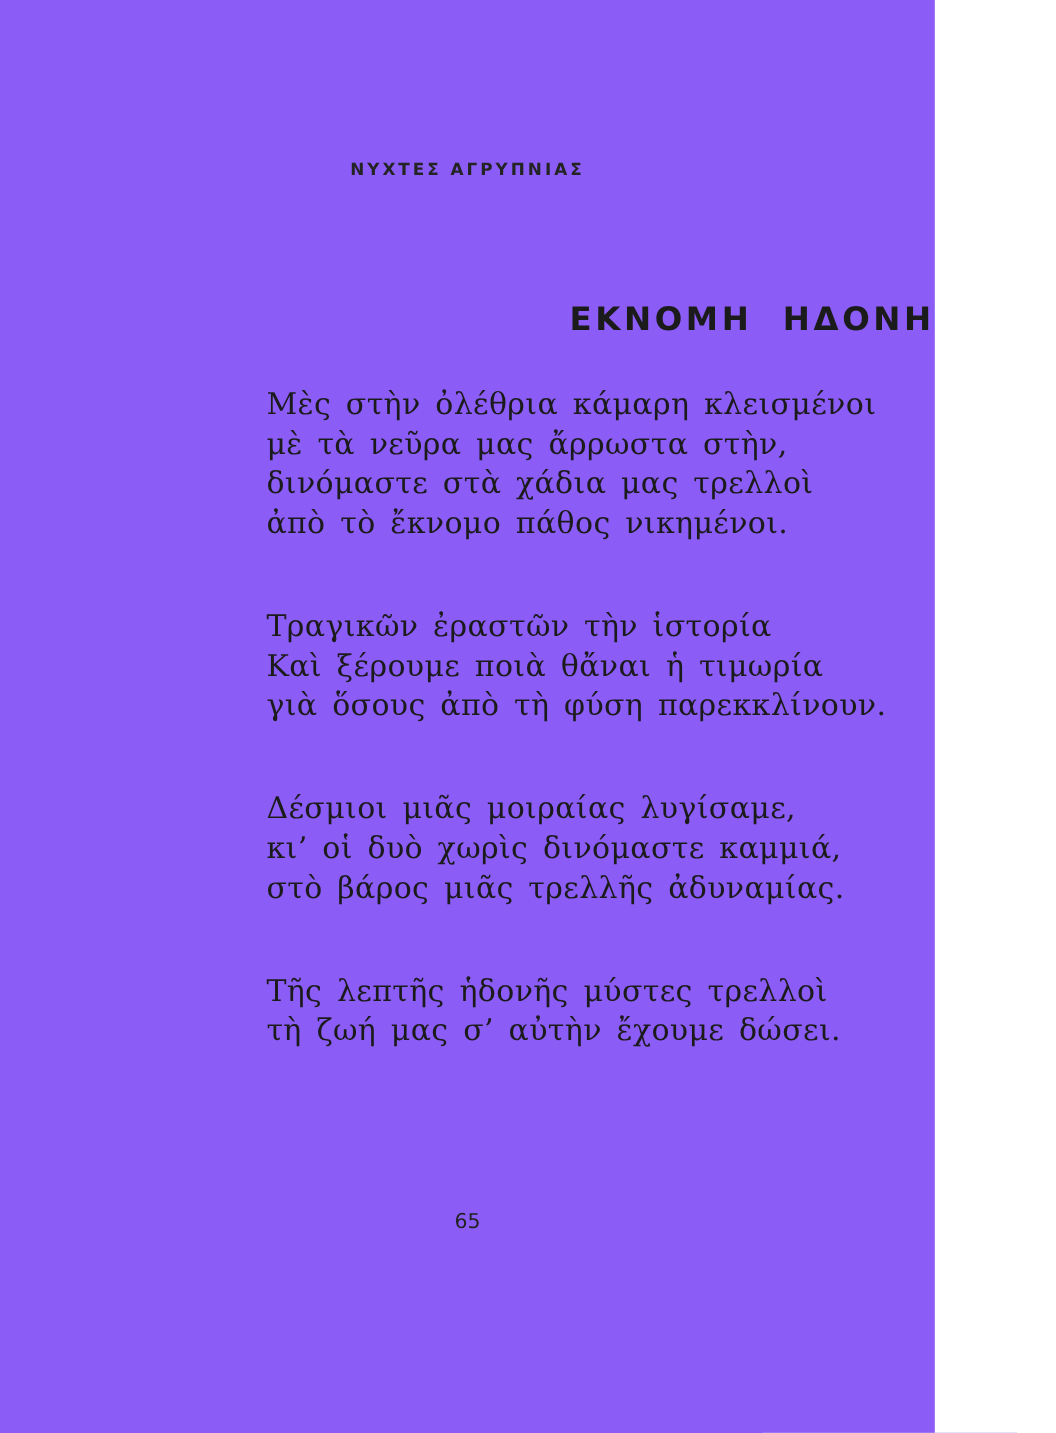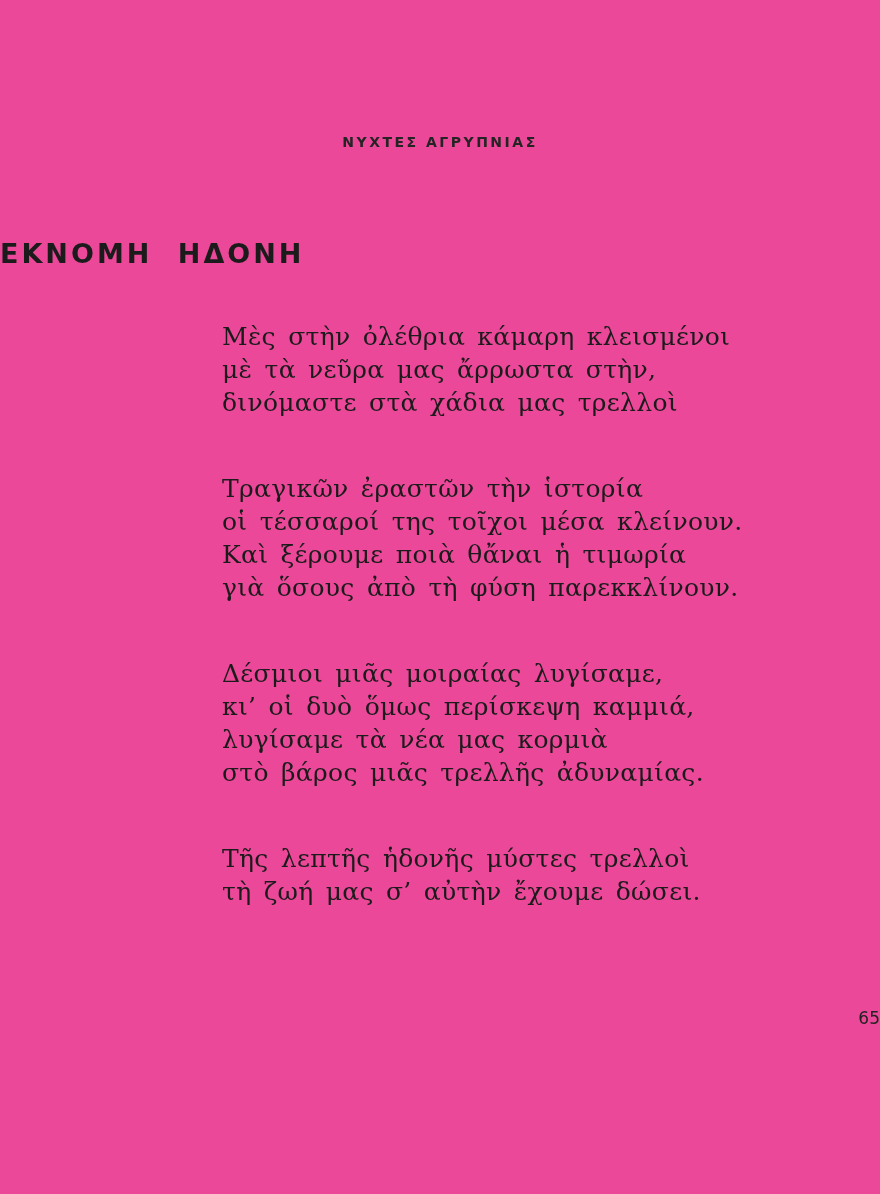--- a/index.html
+++ b/index.html
@@ -1,41 +1,41 @@
 <!DOCTYPE html>
 <html><head>
 <meta charset="utf-8">
 <style>
   html, body { margin: 0; padding: 0; }
   .page {
     position: relative;
-    width: 880px;
+    width: 779px;
     height: 1194px;
-    background: #ec4899;
+    background: #8b5cf6;
     overflow: hidden;
     font-family: "DejaVu Serif", serif;
   }
   .running-header {
     position: absolute;
     top: 134px;
     left: 0;
     width: 100%;
     text-align: center;
     font-family: "DejaVu Sans", sans-serif;
     font-weight: 700;
     font-size: 14px;
     letter-spacing: 2.5px;
     color: #242424;
   }
   .poem-title {
     position: absolute;
-    top: 238px;
+    top: 251px;
     left: 0;
     width: 100%;
-    text-align: left;
+    text-align: right;
     font-family: "DejaVu Sans", sans-serif;
     font-weight: 700;
     font-size: 27px;
     letter-spacing: 3px;
     word-spacing: 13px;
     color: #1b1b1b;
   }
   .poem {
     position: absolute;
     top: 320px;
@@ -48,54 +48,53 @@
   .stanza { margin: 0 1px 53px 0; }
   .poem-line {
     line-height: 33px;
     white-space: nowrap;
   }
   .page-number {
     position: absolute;
     top: 1008px;
     left: 0;
     width: 100%;
-    text-align: right;
+    text-align: center;
     font-family: "DejaVu Sans", sans-serif;
     font-size: 17px;
     color: #222;
   }
 </style>
 </head>
 <body>
 
 <div class="page">
 
   <div class="running-header">ΝΥΧΤΕΣ ΑΓΡΥΠΝΙΑΣ</div>
 
   <div class="poem-title">ΕΚΝΟΜΗ ΗΔΟΝΗ</div>
 
   <div class="poem">
 
     <div class="stanza">
       <div class="poem-line">Μὲς στὴν ὀλέθρια κάμαρη κλεισμένοι</div>
       <div class="poem-line">μὲ τὰ νεῦρα μας ἄρρωστα στὴν,</div>
       <div class="poem-line">δινόμαστε στὰ χάδια μας τρελλοὶ</div>
+      <div class="poem-line">ἀπὸ τὸ ἔκνομο πάθος νικημένοι.</div>
     </div>
 
     <div class="stanza">
       <div class="poem-line">Τραγικῶν ἐραστῶν τὴν ἱστορία</div>
-      <div class="poem-line">οἱ τέσσαροί της τοῖχοι μέσα κλείνουν.</div>
       <div class="poem-line">Καὶ ξέρουμε ποιὰ θἄναι ἡ τιμωρία</div>
       <div class="poem-line">γιὰ ὅσους ἀπὸ τὴ φύση παρεκκλίνουν.</div>
     </div>
 
     <div class="stanza">
       <div class="poem-line">Δέσμιοι μιᾶς μοιραίας λυγίσαμε,</div>
-      <div class="poem-line">κι’ οἱ δυὸ ὅμως περίσκεψη καμμιά,</div>
-      <div class="poem-line">λυγίσαμε τὰ νέα μας κορμιὰ</div>
+      <div class="poem-line">κι’ οἱ δυὸ χωρὶς δινόμαστε καμμιά,</div>
       <div class="poem-line">στὸ βάρος μιᾶς τρελλῆς ἀδυναμίας.</div>
     </div>
 
     <div class="stanza">
       <div class="poem-line">Τῆς λεπτῆς ἡδονῆς μύστες τρελλοὶ</div>
       <div class="poem-line">τὴ ζωή μας σ’ αὐτὴν ἔχουμε δώσει.</div>
     </div>
 
   </div>
 

